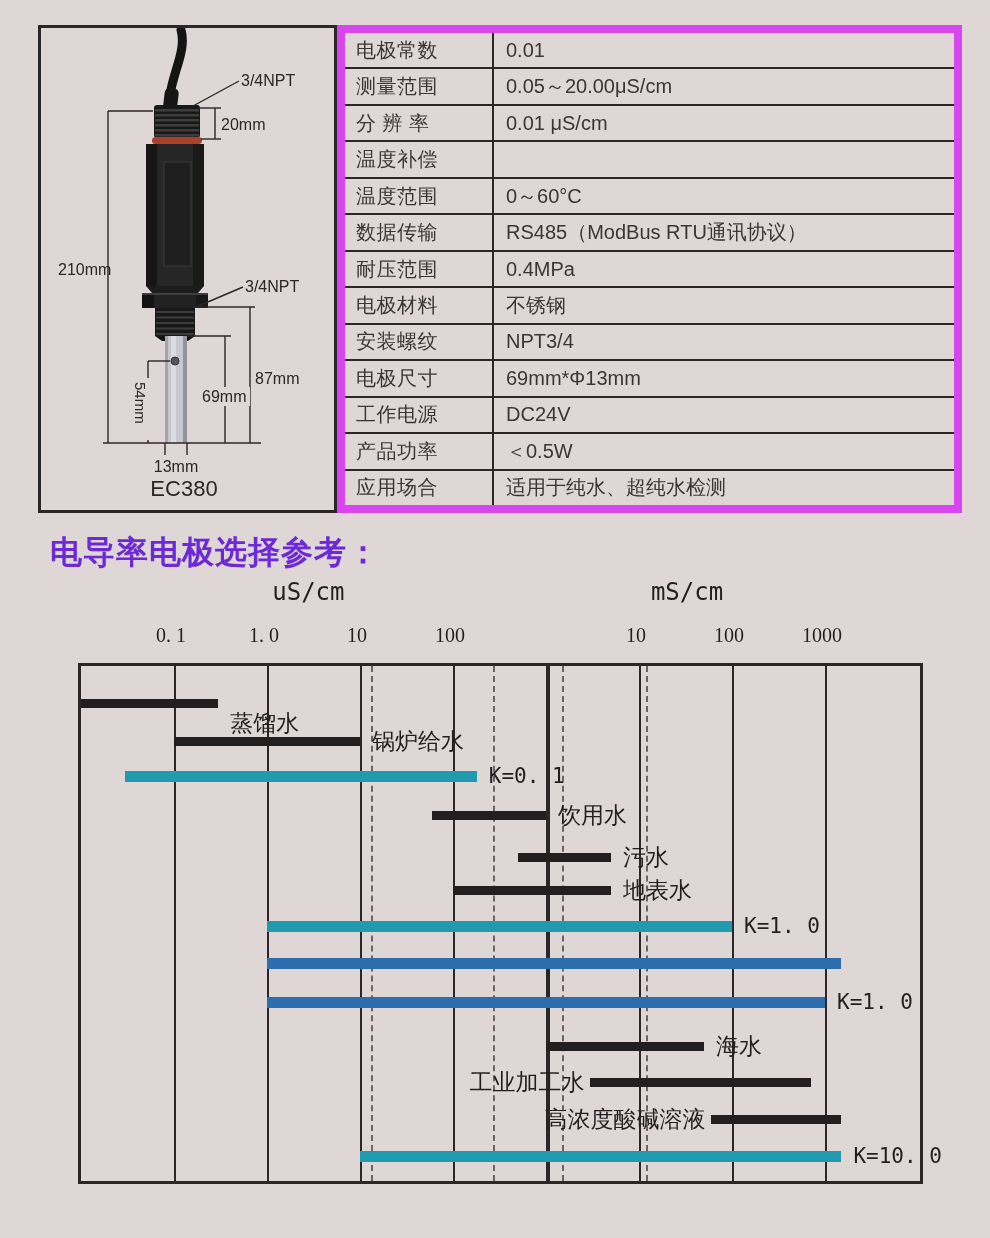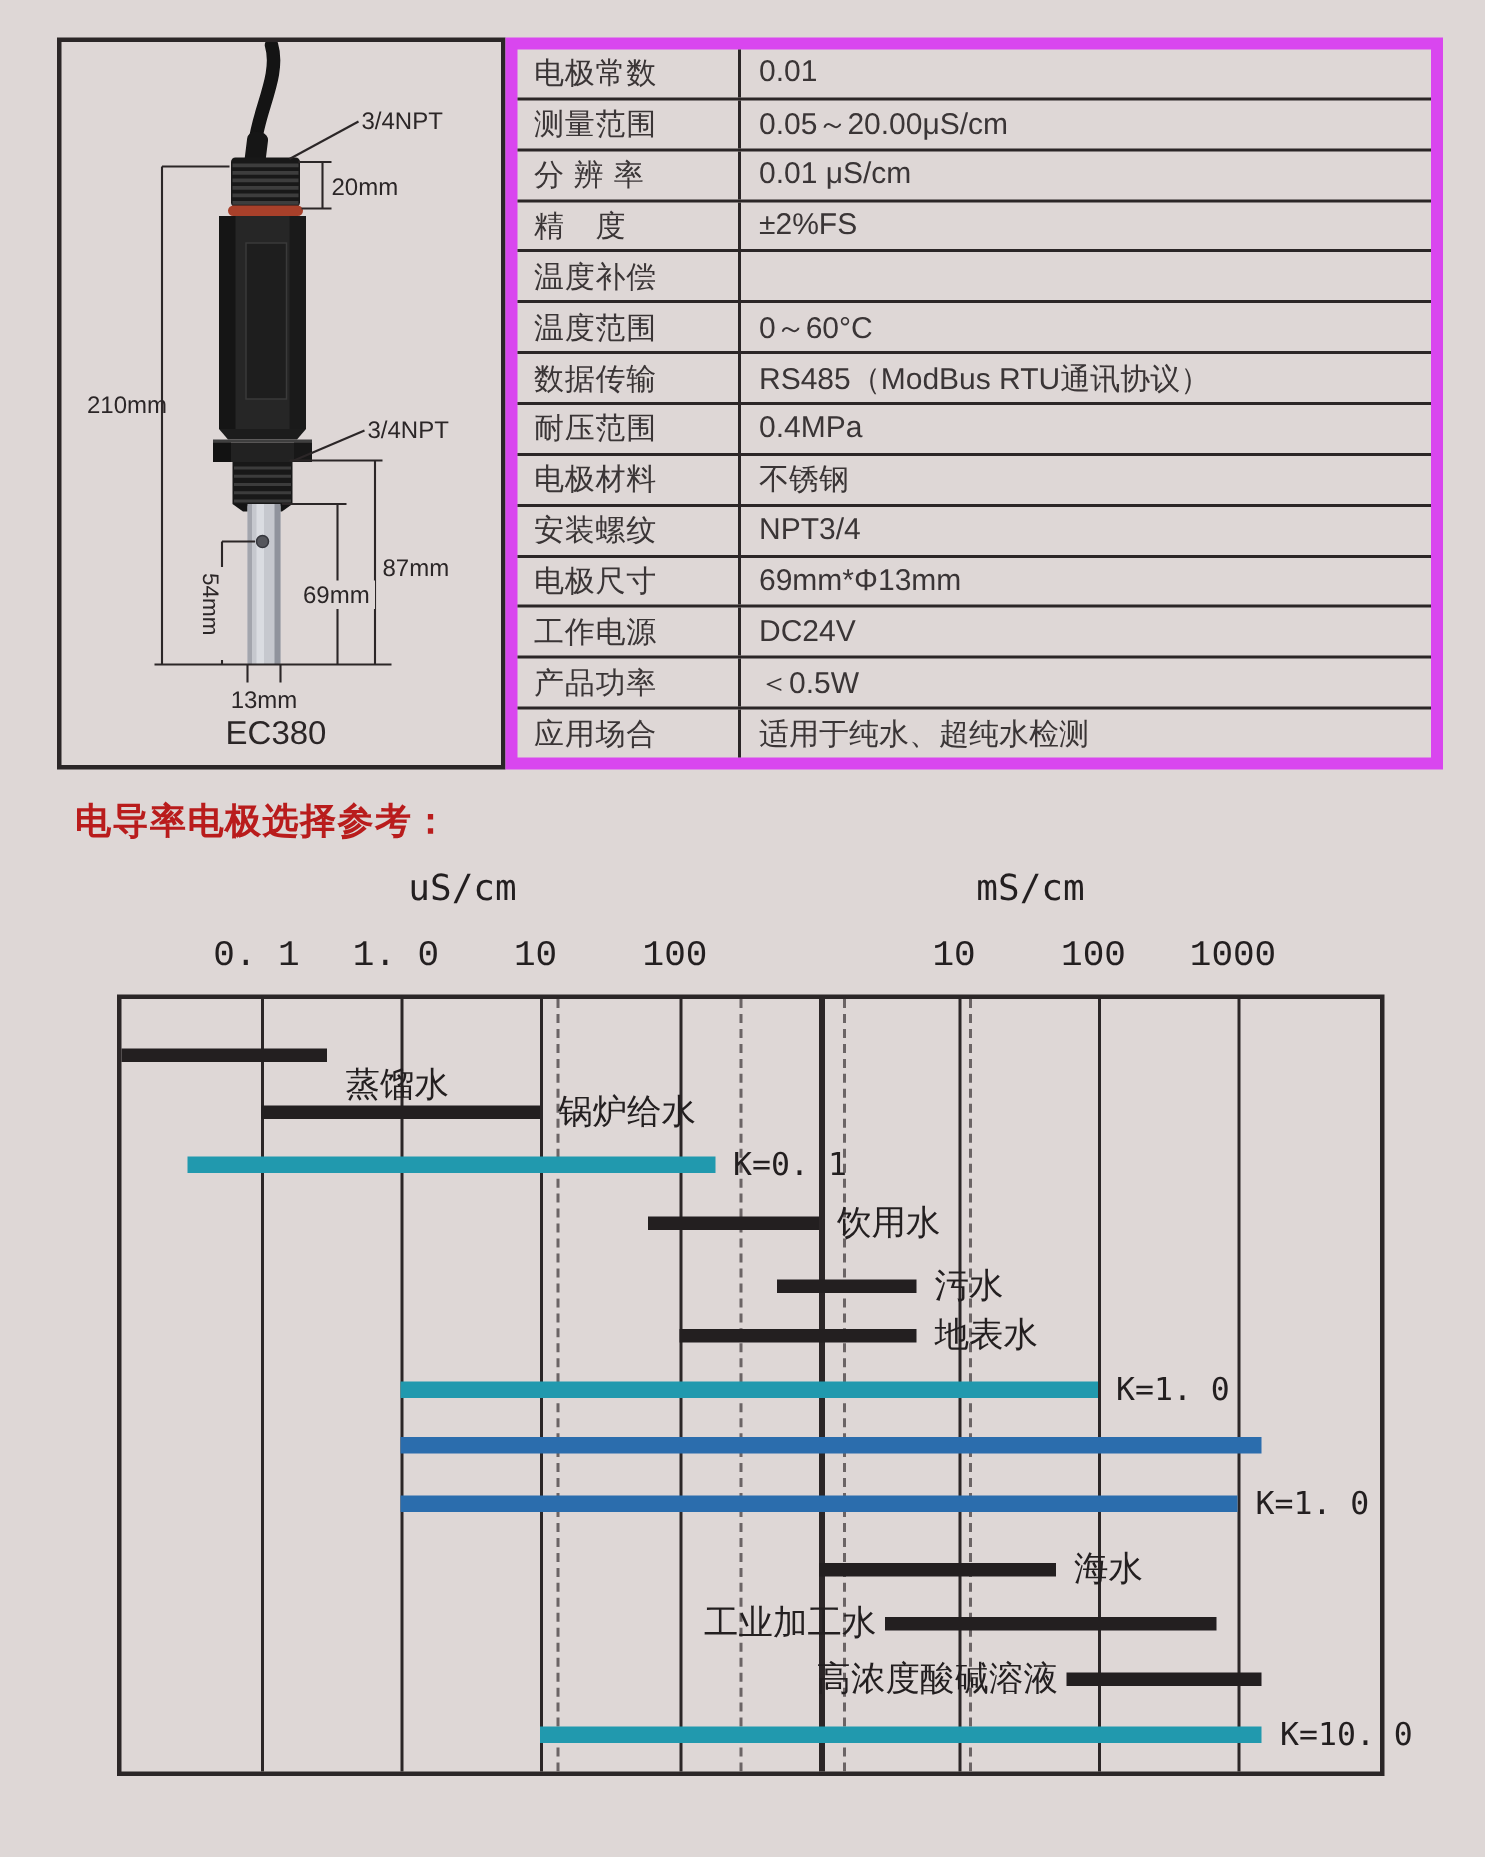--- a/index.html
+++ b/index.html
@@ -11,28 +11,28 @@
                border:3px solid #2b2627;box-sizing:border-box;}
   .spec-table{position:absolute;left:337px;top:25px;width:625px;height:488px;
               border:8px solid #d946ef;box-sizing:border-box;display:flex;flex-direction:column;}
   .spec-row{flex:1;display:flex;border-bottom:2px solid #2b2627;min-height:0;}
   .spec-row:last-child{border-bottom:none;}
   .spec-label{width:136px;border-right:2px solid #2b2627;display:flex;align-items:center;
               padding-left:11px;font-size:20px;letter-spacing:.5px;color:#3a3536;}
   .spec-value{flex:1;display:flex;align-items:center;padding-left:12px;font-size:20px;color:#3a3536;}
 
   
-  .chart-title{position:absolute;left:50px;top:531px;font-size:24px;font-weight:bold;
-               letter-spacing:1px;color:#b91c1c;}
+  .chart-title{position:absolute;left:50px;top:531px;font-size:32px;font-weight:bold;
+               letter-spacing:1px;color:#6d28d9;}
   .chart-area{position:absolute;left:78px;top:578px;width:845px;height:610px;text-align:right;}
   .axis{position:absolute;left:0;top:0;width:845px;height:85px;}
   .unit{position:absolute;top:0;transform:translateX(-50%);
         font-family:"DejaVu Sans Mono",monospace;font-size:24px;white-space:nowrap;color:#231f20;}
   .tick{position:absolute;top:46px;transform:translateX(-50%);
-        font-family:Liberation Mono, monospace;font-size:24px;white-space:nowrap;color:#231f20;}
+        font-family:Liberation Serif, serif;font-size:20px;white-space:nowrap;color:#231f20;}
   .plot{position:absolute;left:0;top:85px;width:845px;height:521px;
         border:3px solid #2b2627;box-sizing:border-box;}
   .grid{position:absolute;top:0;bottom:0;width:0;border-left:2px solid #2b2627;}
   .grid.thick{border-left-width:4px;}
   .grid.dashed{border-left:2px dashed #6b6465;}
   .bar{position:absolute;}
   .bar.black{background:#231f20;}
   .bar.teal{background:#2199ae;}
   .bar.blue{background:#2b6dad;}
   .barlabel{position:absolute;transform:translateY(-50%);white-space:nowrap;
@@ -137,24 +137,20 @@
         <div class="spec-label">电极常数</div>
         <div class="spec-value">0.01</div>
       </div>
       <div class="spec-row">
         <div class="spec-label">测量范围</div>
         <div class="spec-value">0.05～20.00μS/cm</div>
       </div>
       <div class="spec-row">
         <div class="spec-label">分 辨 率</div>
         <div class="spec-value">0.01 μS/cm</div>
-      </div>
-      <div class="spec-row">
-        <div class="spec-label">精　度</div>
-        <div class="spec-value">±2%FS</div>
       </div>
       <div class="spec-row">
         <div class="spec-label">温度补偿</div>
       </div>
       <div class="spec-row">
         <div class="spec-label">温度范围</div>
         <div class="spec-value">0～60°C</div>
       </div>
       <div class="spec-row">
         <div class="spec-label">数据传输</div>

